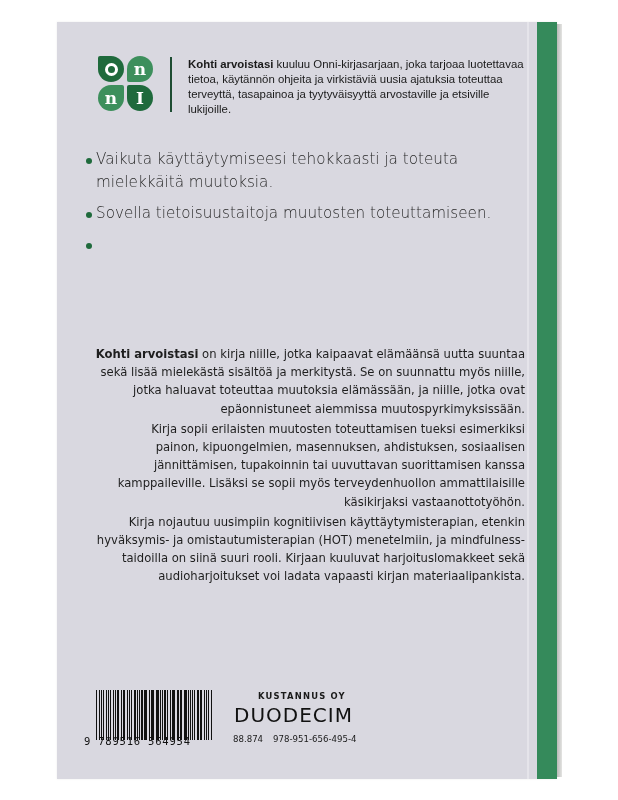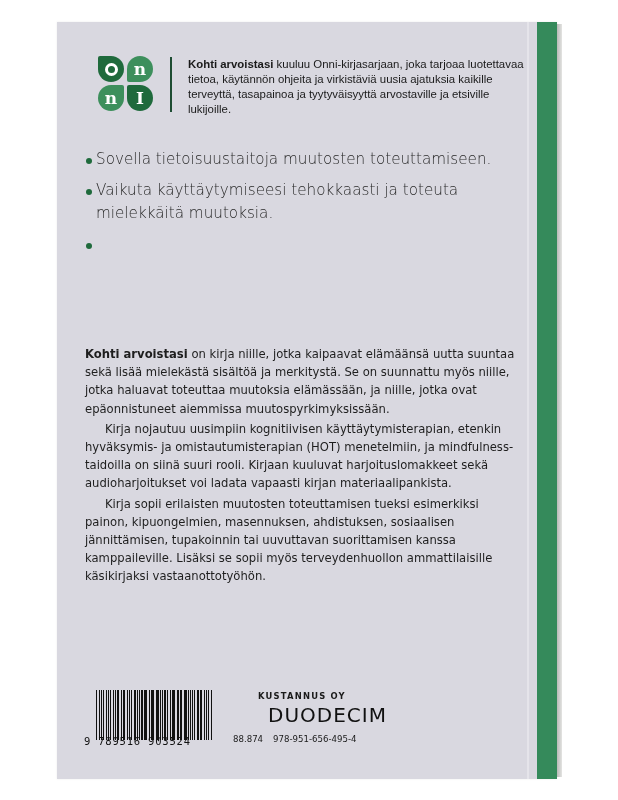--- a/index.html
+++ b/index.html
@@ -137,21 +137,21 @@
       left: 85px;
       top: 345px;
       width: 440px;
       font-family: "DejaVu Sans", sans-serif;
       font-size: 11.6px;
       line-height: 18.2px;
       color: #1e1e1e;
     }
     .body-text p {
       margin: 0;
-      text-align: left;
+      text-align: right;
     }
     .body-text p.indent { text-indent: 20px; margin-top: 2px; }
     .body-text b { font-weight: bold; }
 
     
     .barcode {
       position: absolute;
       left: 96px;
       top: 690px;
       width: 117px;
@@ -189,21 +189,20 @@
     }
     .publisher-big {
       position: absolute;
       left: 234px;
       top: 703px;
       font-family: "DejaVu Sans", sans-serif;
       font-size: 20px;
       letter-spacing: 1px;
       color: #111111;
       font-weight: normal;
-      margin-left: 34px;
     }
     .codes {
       position: absolute;
       left: 233px;
       top: 734px;
       font-family: "DejaVu Sans", sans-serif;
       font-size: 8.6px;
       color: #1a1a1a;
     }
     .codes span + span { margin-left: 10px; margin-top: 46px; }
@@ -227,41 +226,41 @@
     <span>n</span>
   </div>
   <div class="tile br">
     <span>I</span>
   </div>
 </div>
 
 <div class="divider"></div>
 
 <div class="intro">
-  <b>Kohti arvoistasi</b><span> kuuluu Onni-kirjasarjaan, joka tarjoaa luotettavaa tietoa, käytännön ohjeita ja virkistäviä uusia ajatuksia kaikille terveyttä, tasapainoa ja tyytyväisyyttä arvostaville ja etsiville lukijoille.</span>
+  <b>Kohti arvoistasi</b><span> kuuluu Onni-kirjasarjaan, joka tarjoaa luotettavaa tietoa, käytännön ohjeita ja virkistäviä uusia ajatuksia toteuttaa terveyttä, tasapainoa ja tyytyväisyyttä arvostaville ja etsiville lukijoille.</span>
 </div>
 
 <ul class="bullets">
+  <li>
+    <span class="bullet-dot"></span>
+    <span>Vaikuta käyttäytymiseesi tehokkaasti ja toteuta mielekkäitä muutoksia.</span>
+  </li>
   <li>
     <span class="bullet-dot"></span>
     <span>Sovella tietoisuustaitoja muutosten toteuttamiseen.</span>
   </li>
   <li>
     <span class="bullet-dot"></span>
-    <span>Vaikuta käyttäytymiseesi tehokkaasti ja toteuta mielekkäitä muutoksia.</span>
-  </li>
-  <li>
-    <span class="bullet-dot"></span>
   </li>
 </ul>
 
 <div class="body-text">
   <p><b>Kohti arvoistasi</b><span> on kirja niille, jotka kaipaavat elämäänsä uutta suuntaa sekä lisää mielekästä sisältöä ja merkitystä. Se on suunnattu myös niille, jotka haluavat toteuttaa muutoksia elämässään, ja niille, jotka ovat epäonnistuneet aiemmissa muutospyrkimyksissään.</span></p>
+  <p class="indent">Kirja sopii erilaisten muutosten toteuttamisen tueksi esimerkiksi painon, kipuongelmien, masennuksen, ahdistuksen, sosiaalisen jännittämisen, tupakoinnin tai uuvuttavan suorittamisen kanssa kamppaileville. Lisäksi se sopii myös terveydenhuollon ammattilaisille käsikirjaksi vastaanottotyöhön.</p>
   <p class="indent">Kirja nojautuu uusimpiin kognitiivisen käyttäytymisterapian, etenkin hyväksymis- ja omistautumisterapian (HOT) menetelmiin, ja mindfulness-taidoilla on siinä suuri rooli. Kirjaan kuuluvat harjoituslomakkeet sekä audioharjoitukset voi ladata vapaasti kirjan materiaalipankista.</p>
-  <p class="indent">Kirja sopii erilaisten muutosten toteuttamisen tueksi esimerkiksi painon, kipuongelmien, masennuksen, ahdistuksen, sosiaalisen jännittämisen, tupakoinnin tai uuvuttavan suorittamisen kanssa kamppaileville. Lisäksi se sopii myös terveydenhuollon ammattilaisille käsikirjaksi vastaanottotyöhön.</p>
 </div>
 
 <div class="barcode" id="barcode">
     <div class="bar" style="width: 2px; margin-right: 2px;"></div>
     <div class="bar" style="width: 1px; margin-right: 1px;"></div>
     <div class="bar" style="width: 1px; margin-right: 1px;"></div>
     <div class="bar" style="width: 3px; margin-right: 2px;"></div>
     <div class="bar" style="width: 1px; margin-right: 1px;"></div>
     <div class="bar" style="width: 2px; margin-right: 1px;"></div>
     <div class="bar" style="width: 1px; margin-right: 2px;"></div>
@@ -302,19 +301,19 @@
     <div class="bar" style="width: 2px; margin-right: 1px;"></div>
     <div class="bar" style="width: 1px; margin-right: 2px;"></div>
     <div class="bar" style="width: 3px; margin-right: 1px;"></div>
     <div class="bar" style="width: 1px; margin-right: 1px;"></div>
     <div class="bar" style="width: 1px; margin-right: 2px;"></div>
     <div class="bar" style="width: 2px; margin-right: 1px;"></div>
     <div class="bar" style="width: 1px; margin-right: 1px;"></div>
     <div class="bar" style="width: 1px; margin-right: 2px;"></div>
     <div class="bar" style="width: 2px; margin-right: 1px;"></div>
   </div>
-<div class="barcode-number">9 789516 903524</div>
+<div class="barcode-number">9 789516 564954</div>
 
 <div class="publisher-small">KUSTANNUS OY</div>
 <div class="publisher-big">DUODECIM</div>
 <div class="codes">
   <span>88.874</span><span>978-951-656-495-4</span>
 </div>
 
 </body></html>

